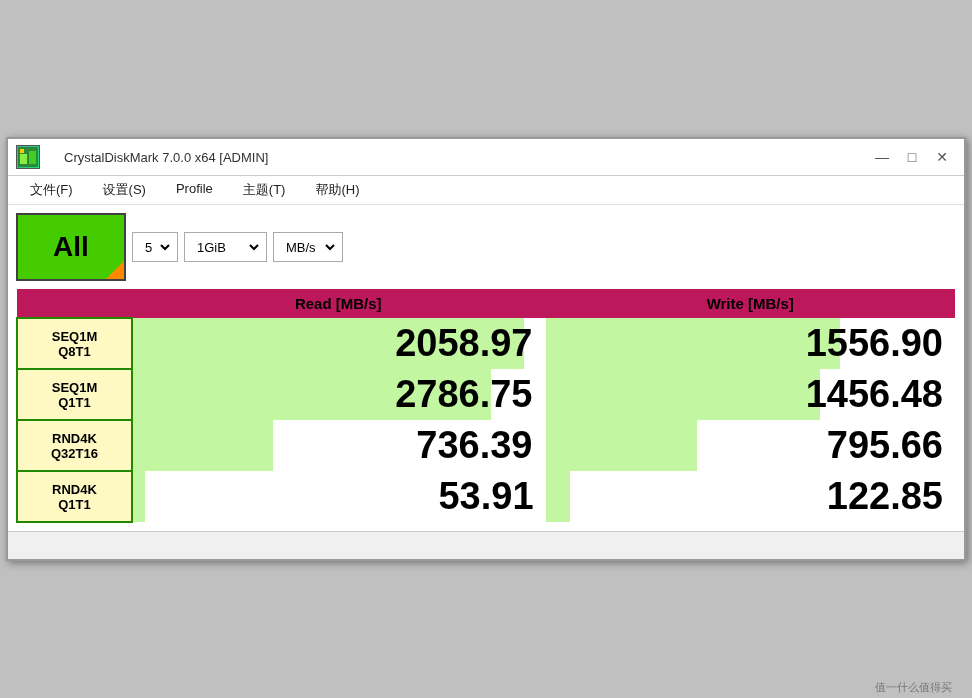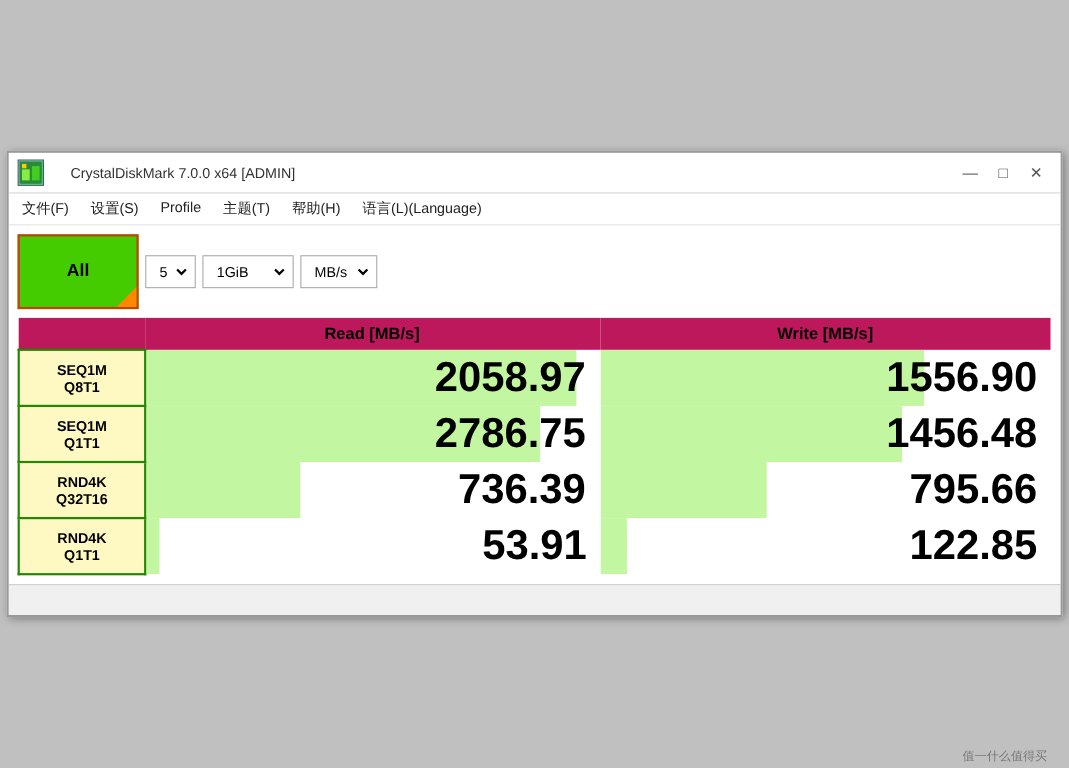--- a/index.html
+++ b/index.html
@@ -81,39 +81,40 @@
       border-bottom: 1px solid #ddd;
       gap: 4px;
     }
 
     .menu-item {
       padding: 3px 8px;
       font-size: 13px;
       color: #222;
       cursor: pointer;
       border-radius: 2px;
+      margin-left: 10px;
     }
 
     .content-area {
       background: white;
       padding: 8px;
     }
 
     .toolbar {
       display: flex;
       align-items: center;
       gap: 6px;
       margin-bottom: 8px;
     }
 
     .all-btn {
       background: #44cc00;
-      border: 2px solid #c2410c;
+      border: 2px solid #404040;
       color: black;
-      font-size: 16px;
+      font-size: 28px;
       font-weight: bold;
       width: 110px;
       height: 68px;
       cursor: pointer;
       position: relative;
       display: flex;
       align-items: center;
       justify-content: center;
     }
 
@@ -248,21 +249,20 @@
       <button class="title-btn close">✕</button>
     </div>
   </div>
 
   <div class="menu-bar">
     <span class="menu-item">文件(F)</span>
     <span class="menu-item">设置(S)</span>
     <span class="menu-item">Profile</span>
     <span class="menu-item">主题(T)</span>
     <span class="menu-item">帮助(H)</span>
-    <span class="menu-item">语言(L)(Language)</span>
   </div>
 
   <div class="content-area">
 
     <div class="toolbar">
       <button class="all-btn">
         <span>All</span>
       </button>
 
       <div class="dropdown-wrapper">

